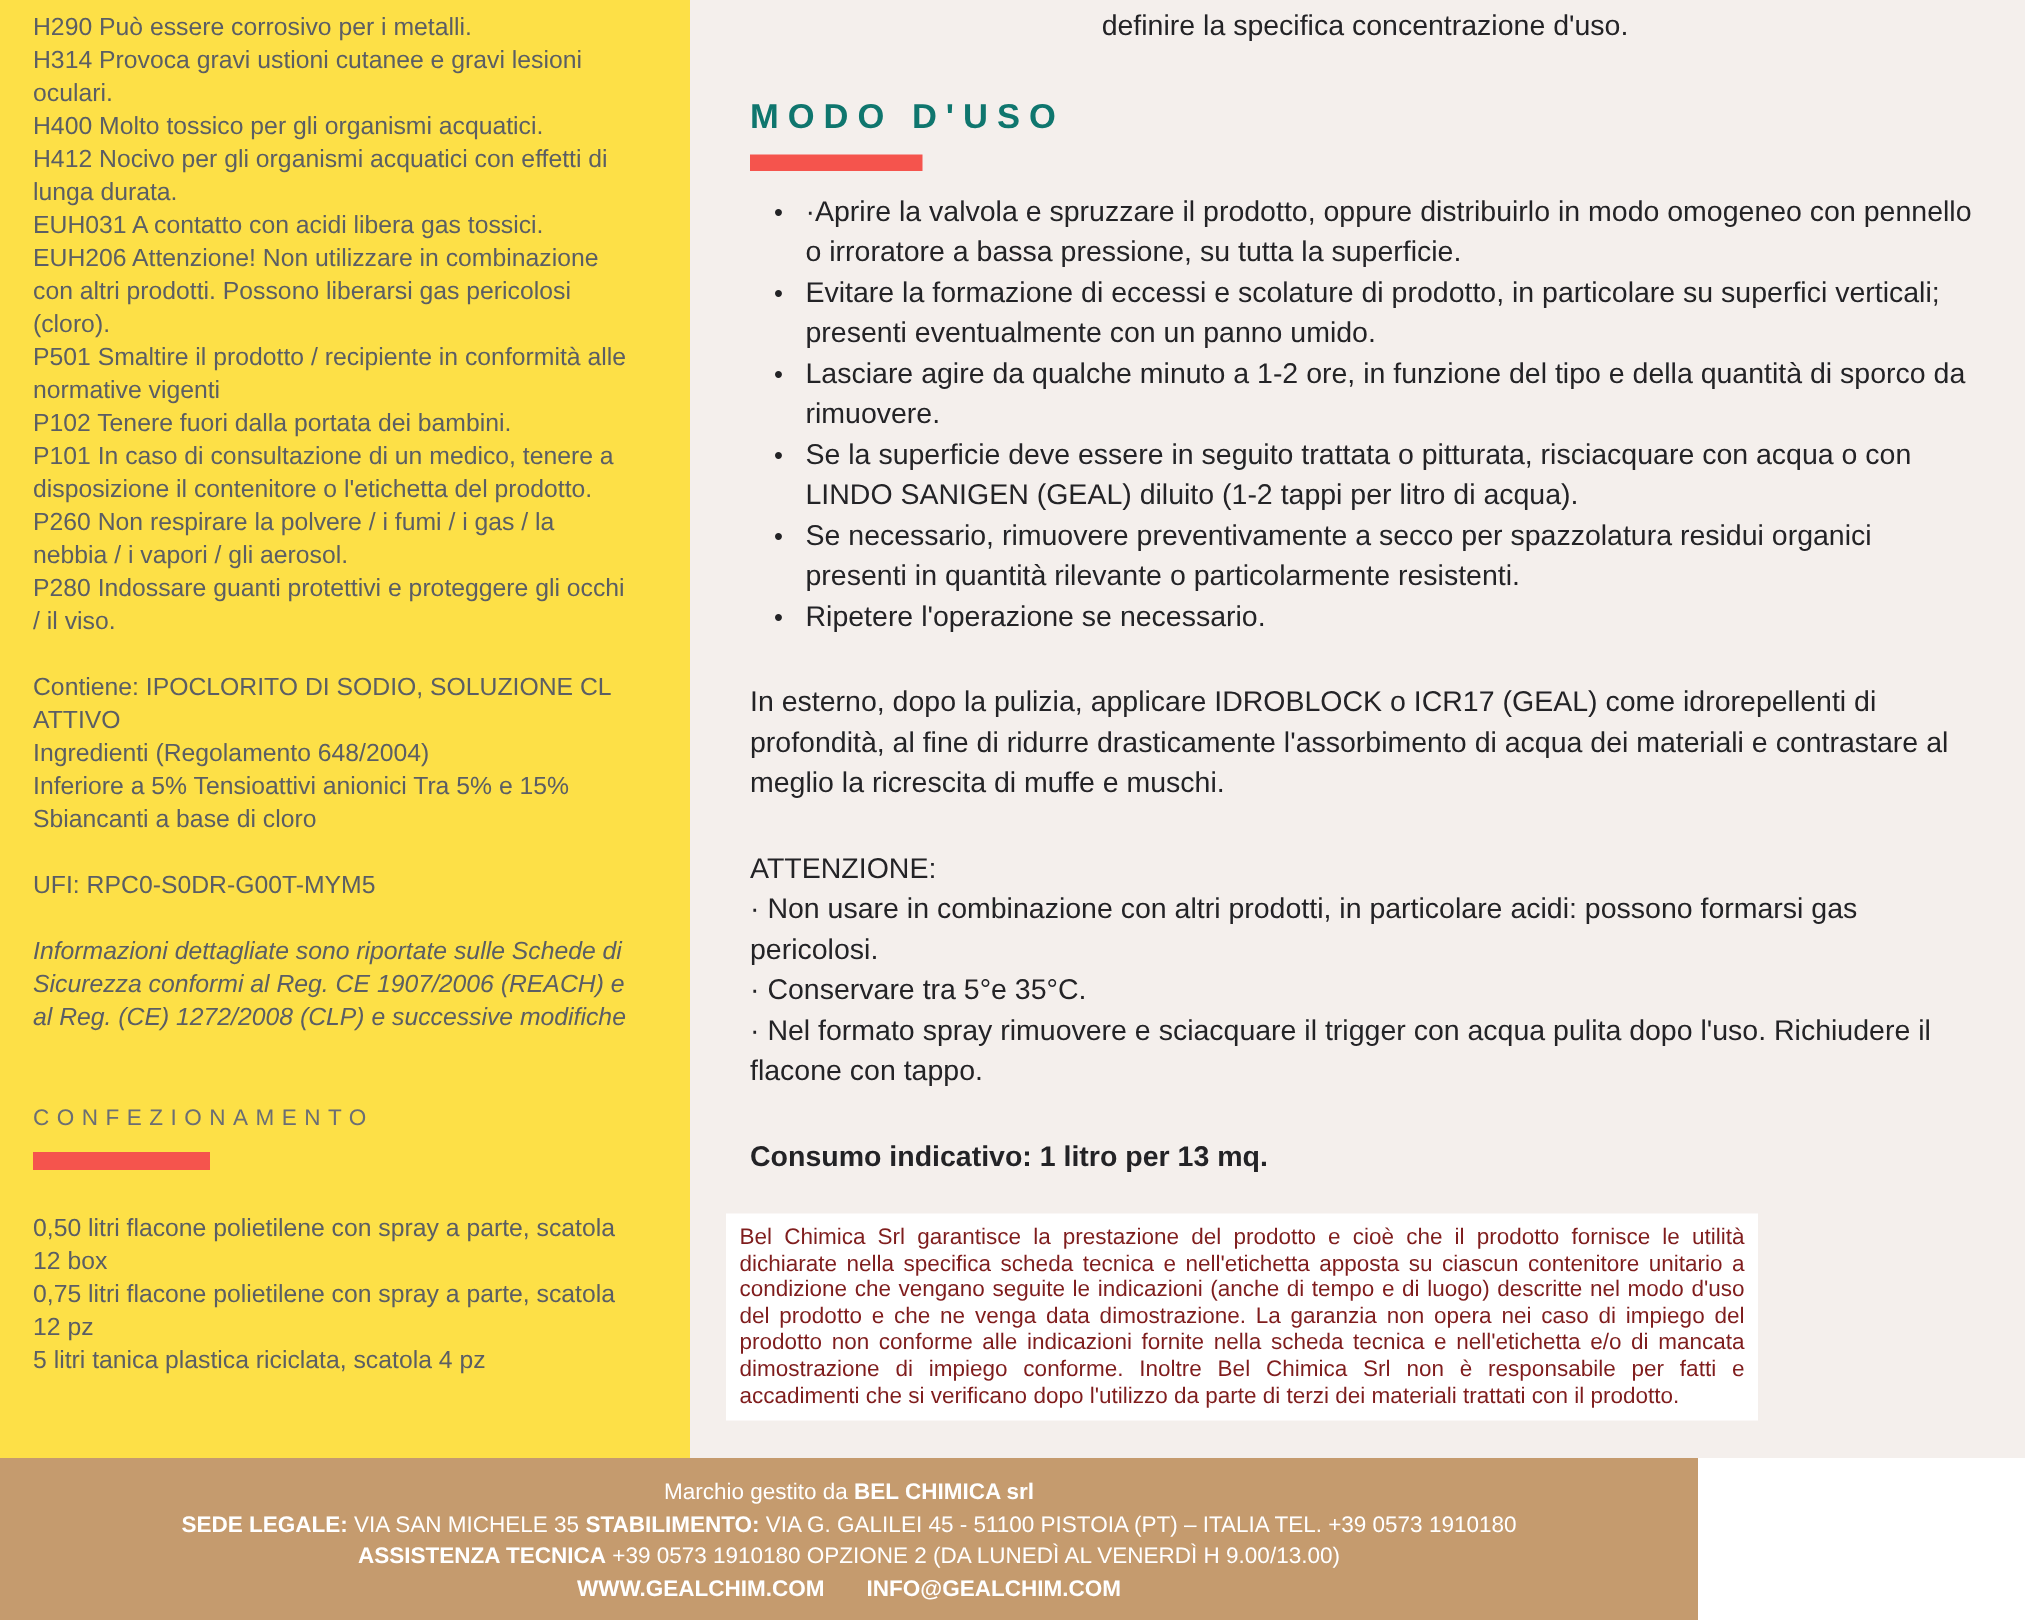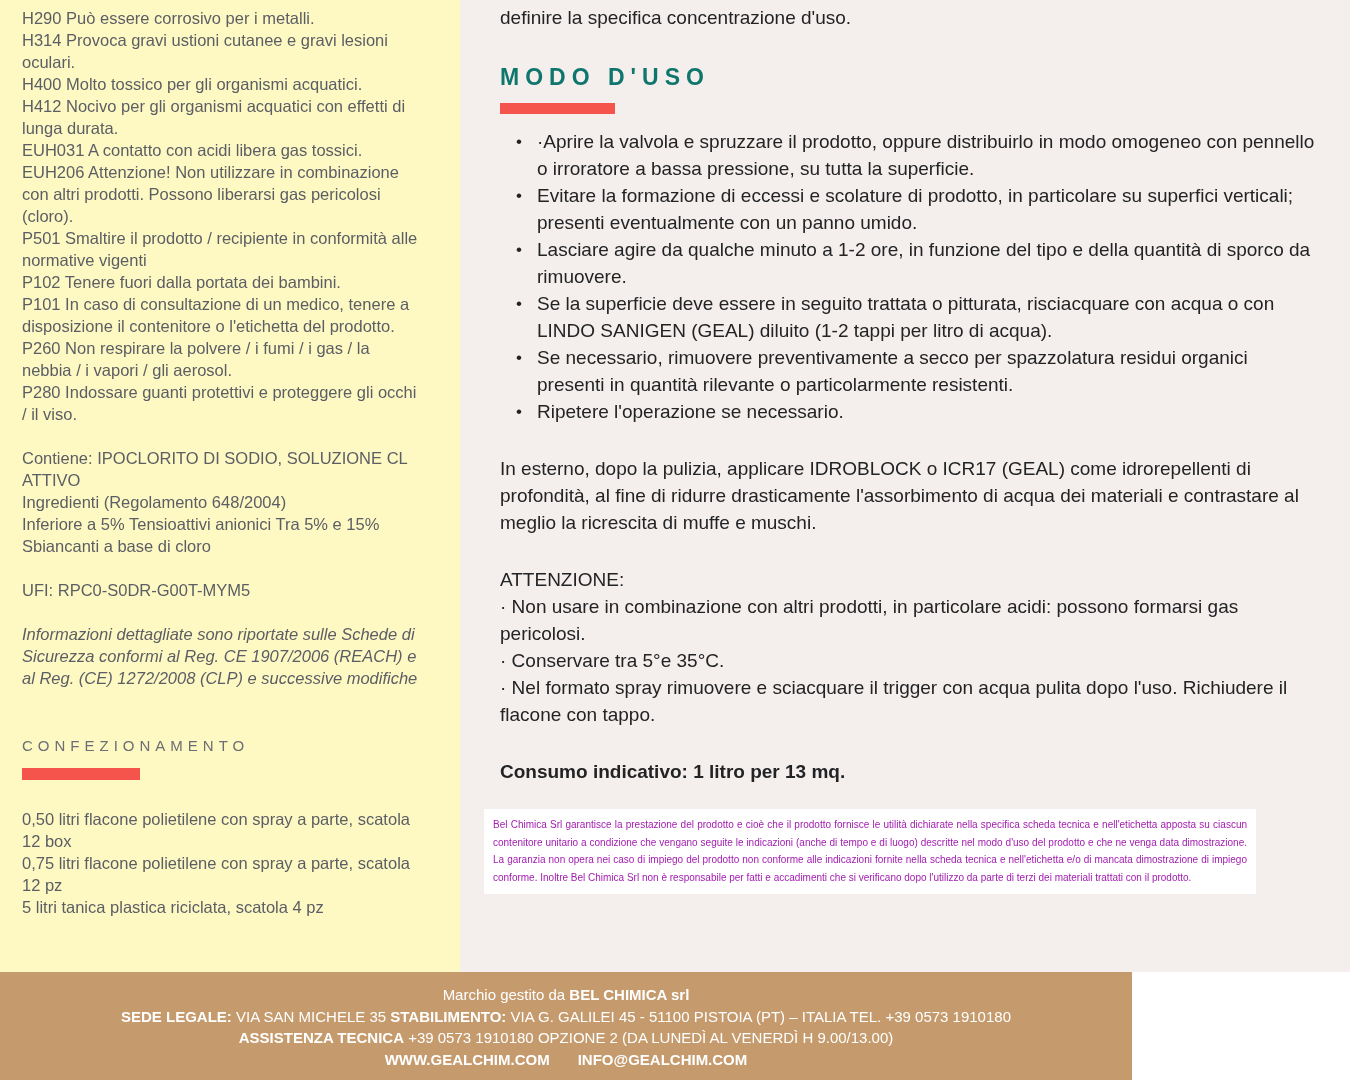--- a/index.html
+++ b/index.html
@@ -7,21 +7,21 @@
   body {
     position:relative;
     background:#ffffff;
     font-family:"Liberation Sans", sans-serif;
     overflow:hidden;
   }
 
   
   .left-col {
     position:absolute; left:0; top:0; width:460px; height:972px;
-    background:#fef9c3;
+    background:#fde047;
     padding:7px 40px 0 22px;
     color:#5b5e64;
     font-size:16.5px;
     line-height:22px;
   }
   .left-col .statement { margin:0; }
   .block-gap { margin-top:22px; }
   .note-italic { font-style:italic; margin-top:22px; }
   .section-heading {
     font-size:15px; font-weight:normal; letter-spacing:5px;
@@ -34,44 +34,44 @@
 
   
   .right-panel {
     position:absolute; left:460px; top:0; width:890px; height:972px;
     background:#f4efec;
     padding:4px 30px 0 40px;
     color:#232326;
     font-size:19px;
     line-height:27px;
   }
-  .intro-line { margin-top:0; }
+  .intro-line { margin-top:0;text-align:center; }
   .modo-heading {
     font-size:23px; font-weight:bold; letter-spacing:6px;
     color:#0f766e; margin-top:33px;
   }
   .red-bar-sm { background:#f5544d; height:11px; width:115px; margin-top:12px; }
 
   ul.usage-list { list-style:none; margin-top:14px; }
   ul.usage-list li { position:relative; padding-left:37px; }
   ul.usage-list li::before {
     content:"•"; position:absolute; left:16px; top:0;
     font-size:17px; color:#232326;
   }
 
   .para { margin-top:30px; }
   .attention { margin-top:30px; }
   .consumo { margin-top:30px; font-weight:bold; }
 
   .guarantee-box {
     margin-top:24px; margin-left:-16px;
-    width:772px;
+    width:688px;
     background:#ffffff;
-    color:#a21caf;
-    font-size:10px;
+    color:#7f1d1d;
+    font-size:15px;
     line-height:17.6px;
     text-align:justify;
     padding:7px 9px 8px 9px;
   }
 
   
   .footer {
     position:absolute; left:0; top:972px; width:1132px; height:108px;
     background:#c59b6e;
     color:#ffffff;

